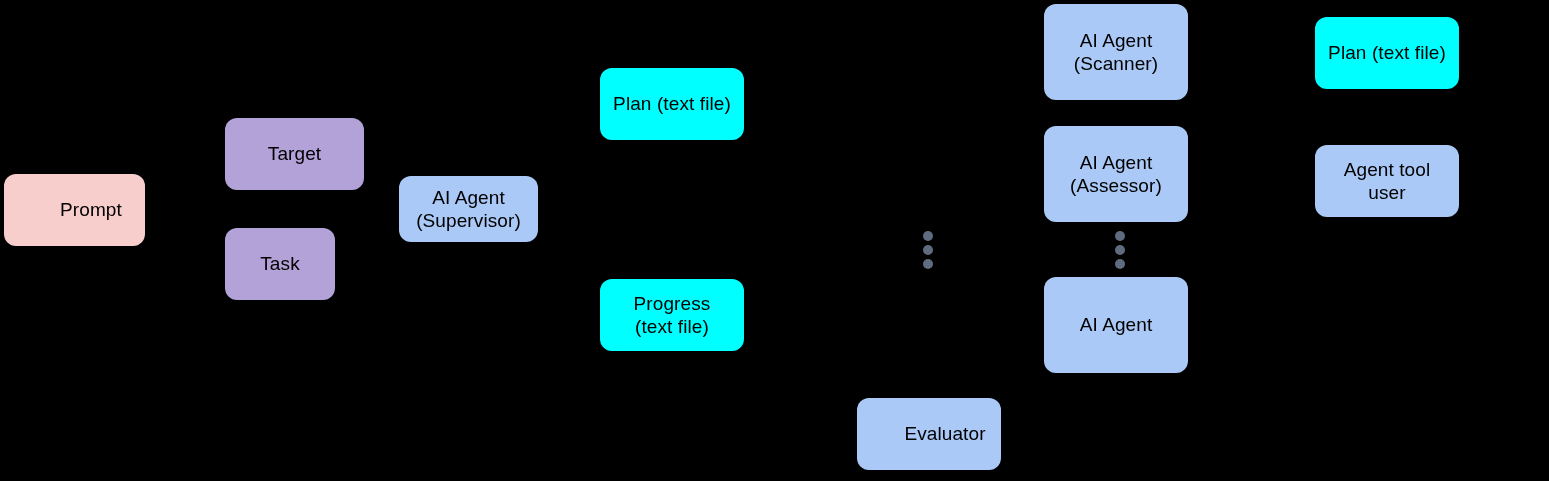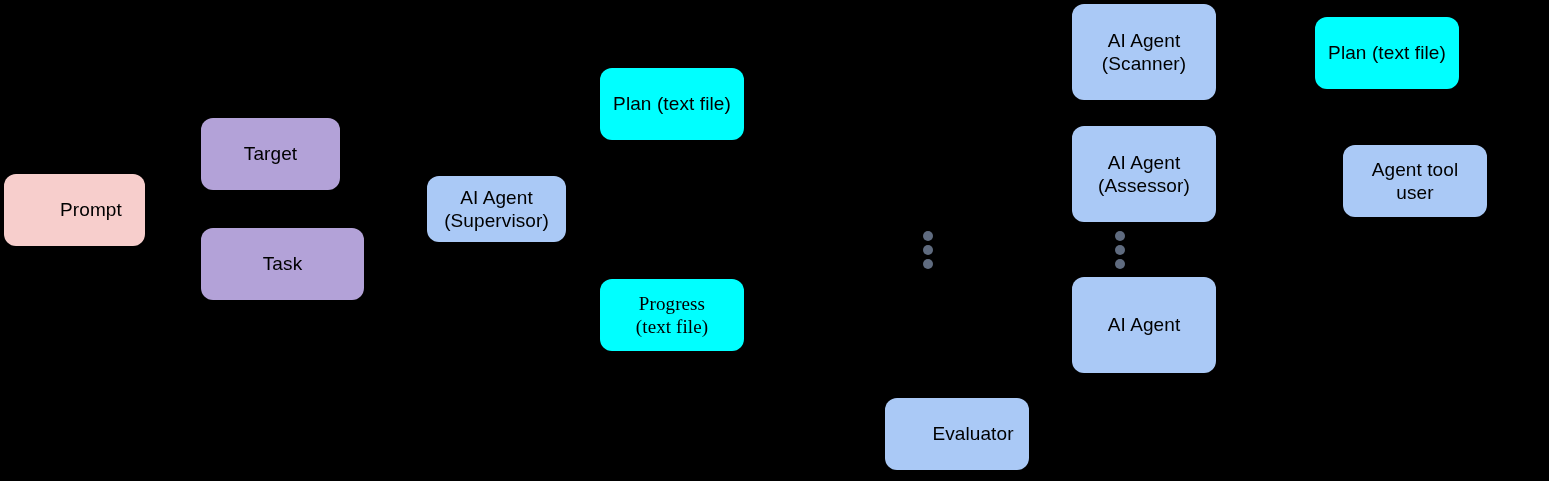--- a/index.html
+++ b/index.html
@@ -27,22 +27,22 @@
     text-align: center;
     border-radius: 12px;
     color: #000000;
     font-size: 19px;
     line-height: 1.22;
     letter-spacing: 0.1px;
     white-space: pre-line;
     user-select: none;
   }
   .node.prompt-fill   { background: #f7cecc; }
-  .node.purple-fill   { background: #b3a2d8; }
-  .node.blue-fill     { background: #aac9f6; margin-left: 28px; }
+  .node.purple-fill   { background: #b3a2d8; margin-left: 24px; }
+  .node.blue-fill     { background: #aac9f6; }
   .node.cyan-fill     { background: #00ffff; }
 
   .ellipsis-group {
     position: absolute;
     display: flex;
     flex-direction: column;
     align-items: center;
     justify-content: space-between;
   }
   .ellipsis-group .dot {
@@ -51,25 +51,25 @@
     border-radius: 50%;
     background: #5f6b7f;
   }
 </style>
 </head>
 <body>
 
 <div id="diagram-canvas" style="width: 1549px; height: 481px; background: rgb(0, 0, 0);">
     <div class="node prompt-fill" style="left: 4px; top: 174px; width: 141px; height: 72px; background: rgb(247, 206, 204); padding-left: 33px;">Prompt</div>
     <div class="node purple-fill" style="left: 201px; top: 118px; width: 139px; height: 72px; background: rgb(179, 162, 216);">Target</div>
-    <div class="node purple-fill" style="left: 201px; top: 228px; width: 163px; height: 72px; background: rgb(179, 162, 216);">Task</div>
+    <div class="node purple-fill" style="left: 201px; top: 228px; width: 110px; height: 72px; background: rgb(179, 162, 216);">Task</div>
     <div class="node blue-fill" style="left: 399px; top: 176px; width: 139px; height: 66px; background: rgb(170, 201, 246);">AI Agent
 (Supervisor)</div>
     <div class="node cyan-fill" style="left: 600px; top: 68px; width: 144px; height: 72px; background: rgb(0, 255, 255);">Plan (text file)</div>
-    <div class="node cyan-fill" style="left: 600px; top: 279px; width: 144px; height: 72px; background: rgb(0, 255, 255); font-family: Liberation Serif, serif;">Progress
+    <div class="node cyan-fill" style="left: 600px; top: 279px; width: 144px; height: 72px; background: rgb(0, 255, 255);">Progress
 (text file)</div>
     <div class="node blue-fill" style="left: 857px; top: 398px; width: 144px; height: 72px; background: rgb(170, 201, 246); padding-left: 32px;">Evaluator</div>
     <div class="node blue-fill" style="left: 1044px; top: 4px; width: 144px; height: 96px; background: rgb(170, 201, 246);">AI Agent
 (Scanner)</div>
     <div class="node blue-fill" style="left: 1044px; top: 126px; width: 144px; height: 96px; background: rgb(170, 201, 246);">AI Agent
 (Assessor)</div>
     <div class="node blue-fill" style="left: 1044px; top: 277px; width: 144px; height: 96px; background: rgb(170, 201, 246);">AI Agent</div>
     <div class="node cyan-fill" style="left: 1315px; top: 17px; width: 144px; height: 72px; background: rgb(0, 255, 255);">Plan (text file)</div>
     <div class="node blue-fill" style="left: 1315px; top: 145px; width: 144px; height: 72px; background: rgb(170, 201, 246);">Agent tool
 user</div>

